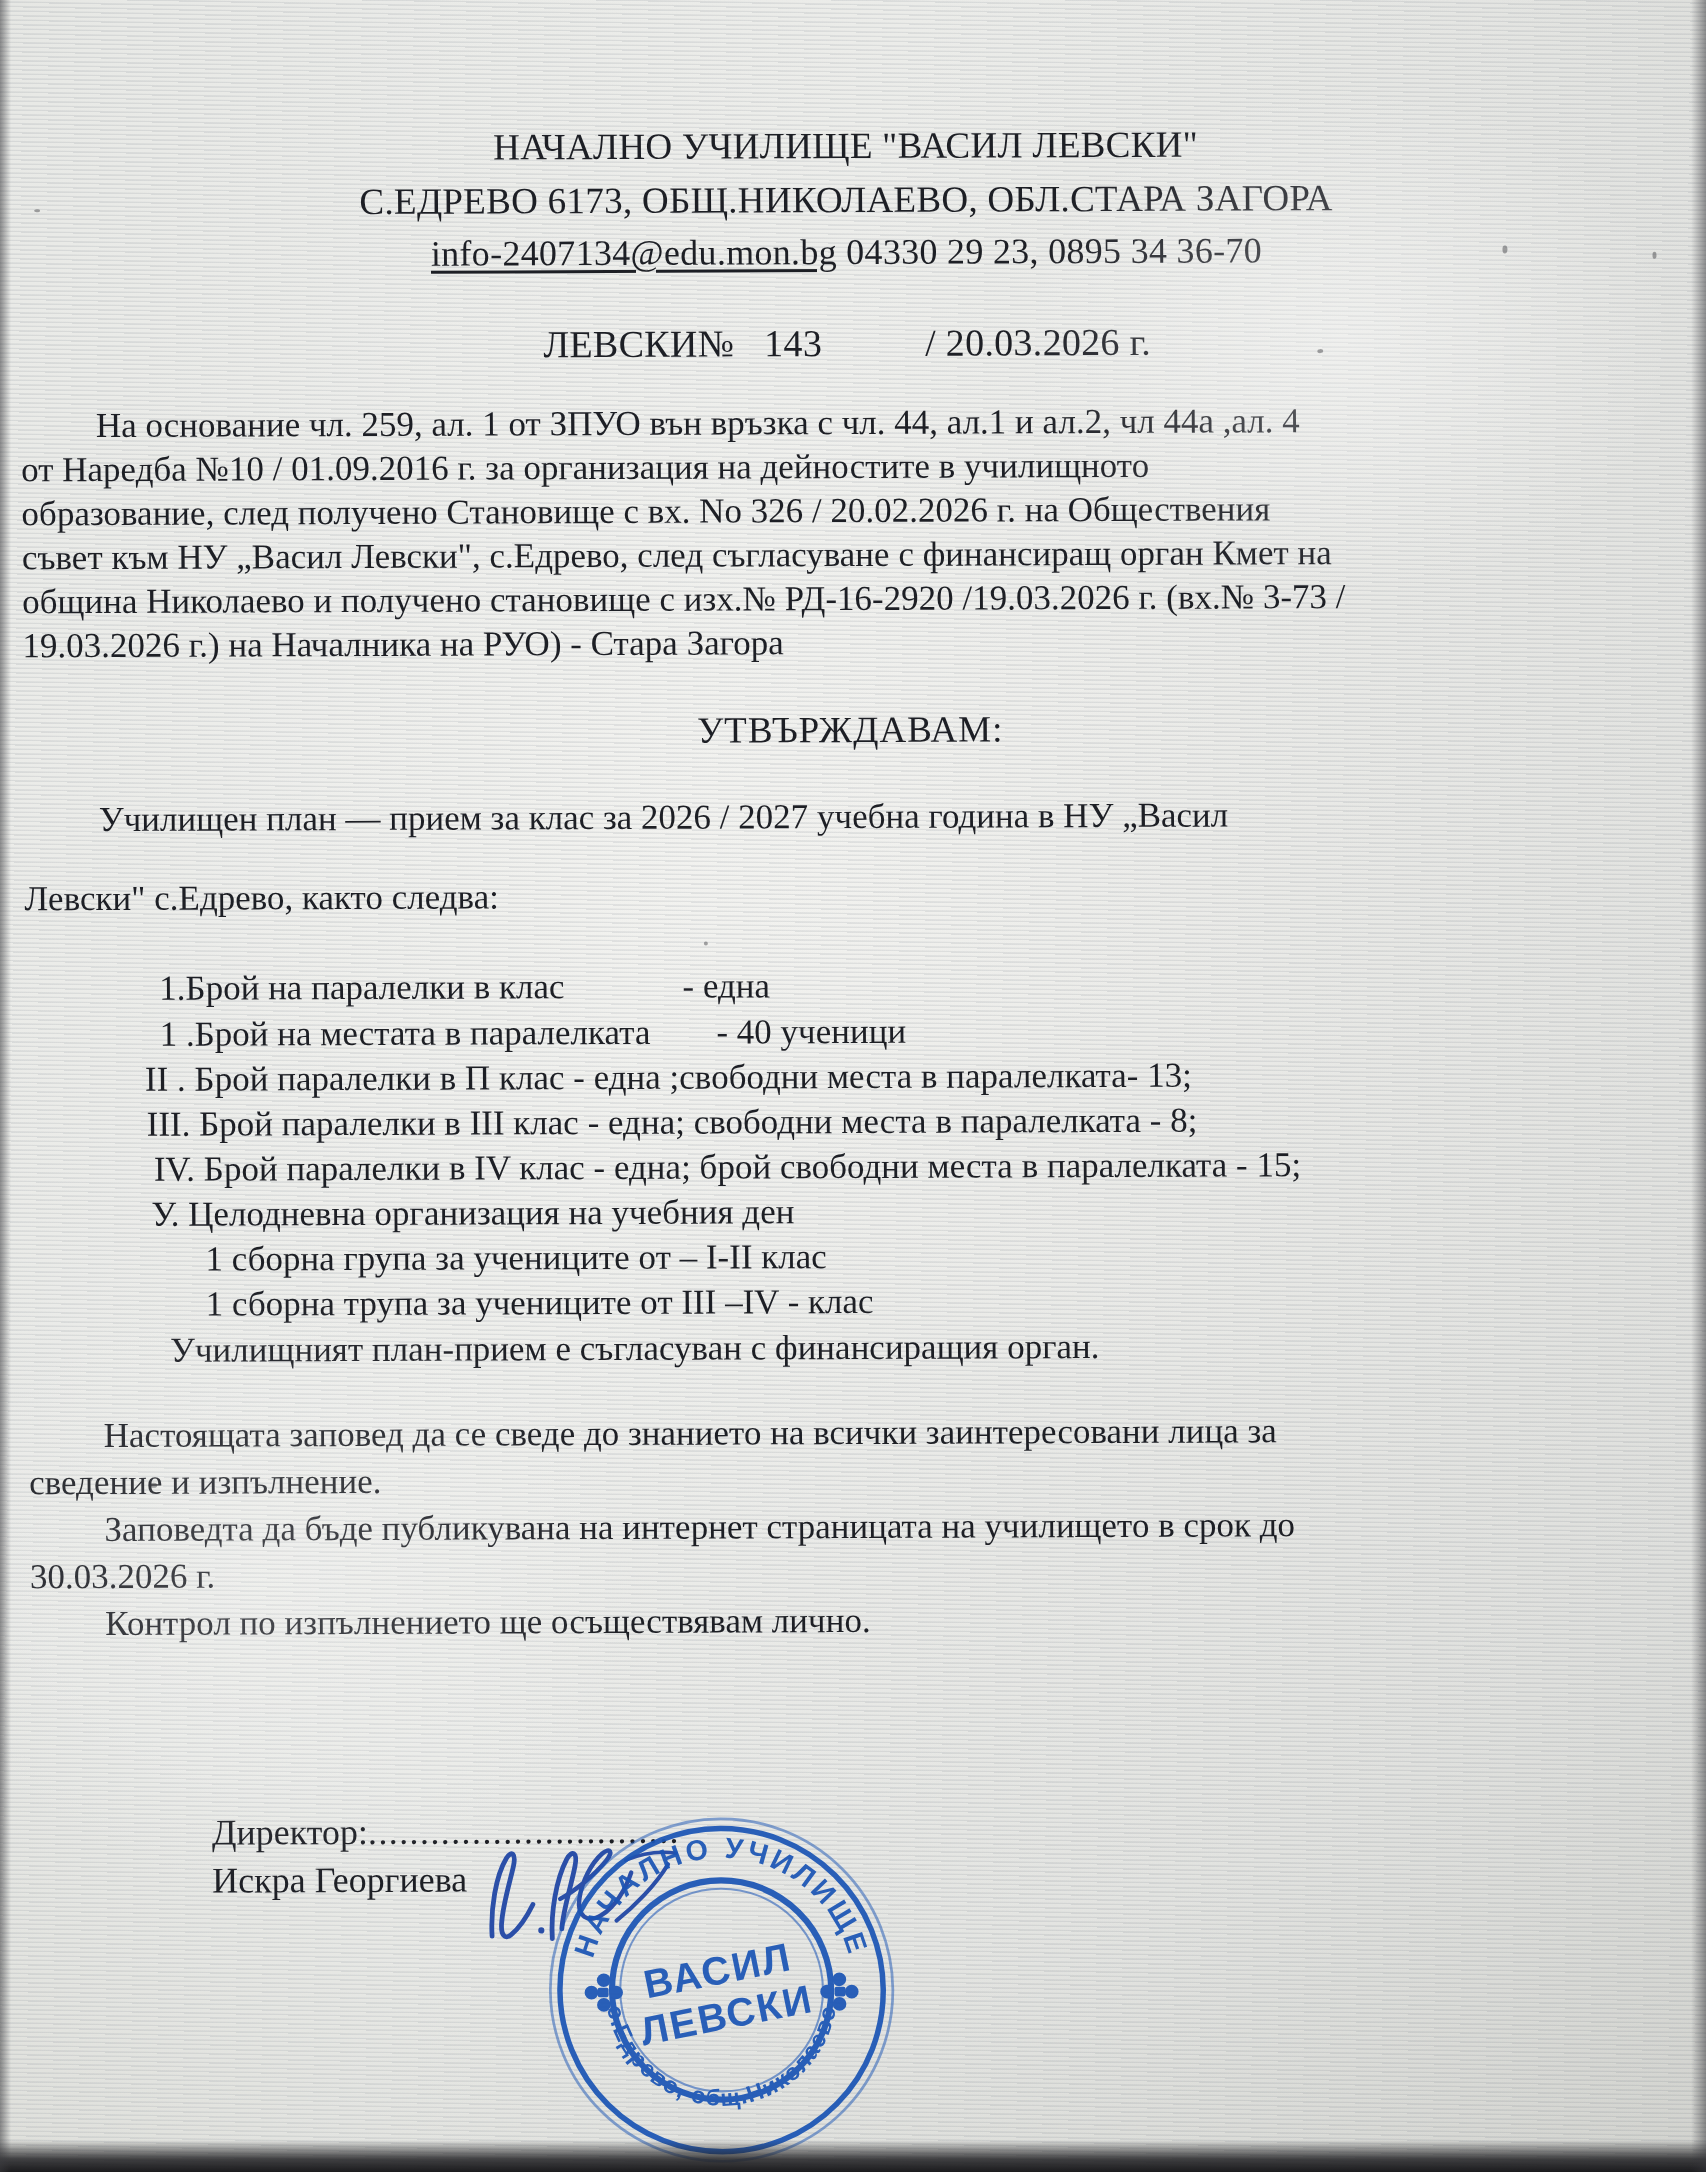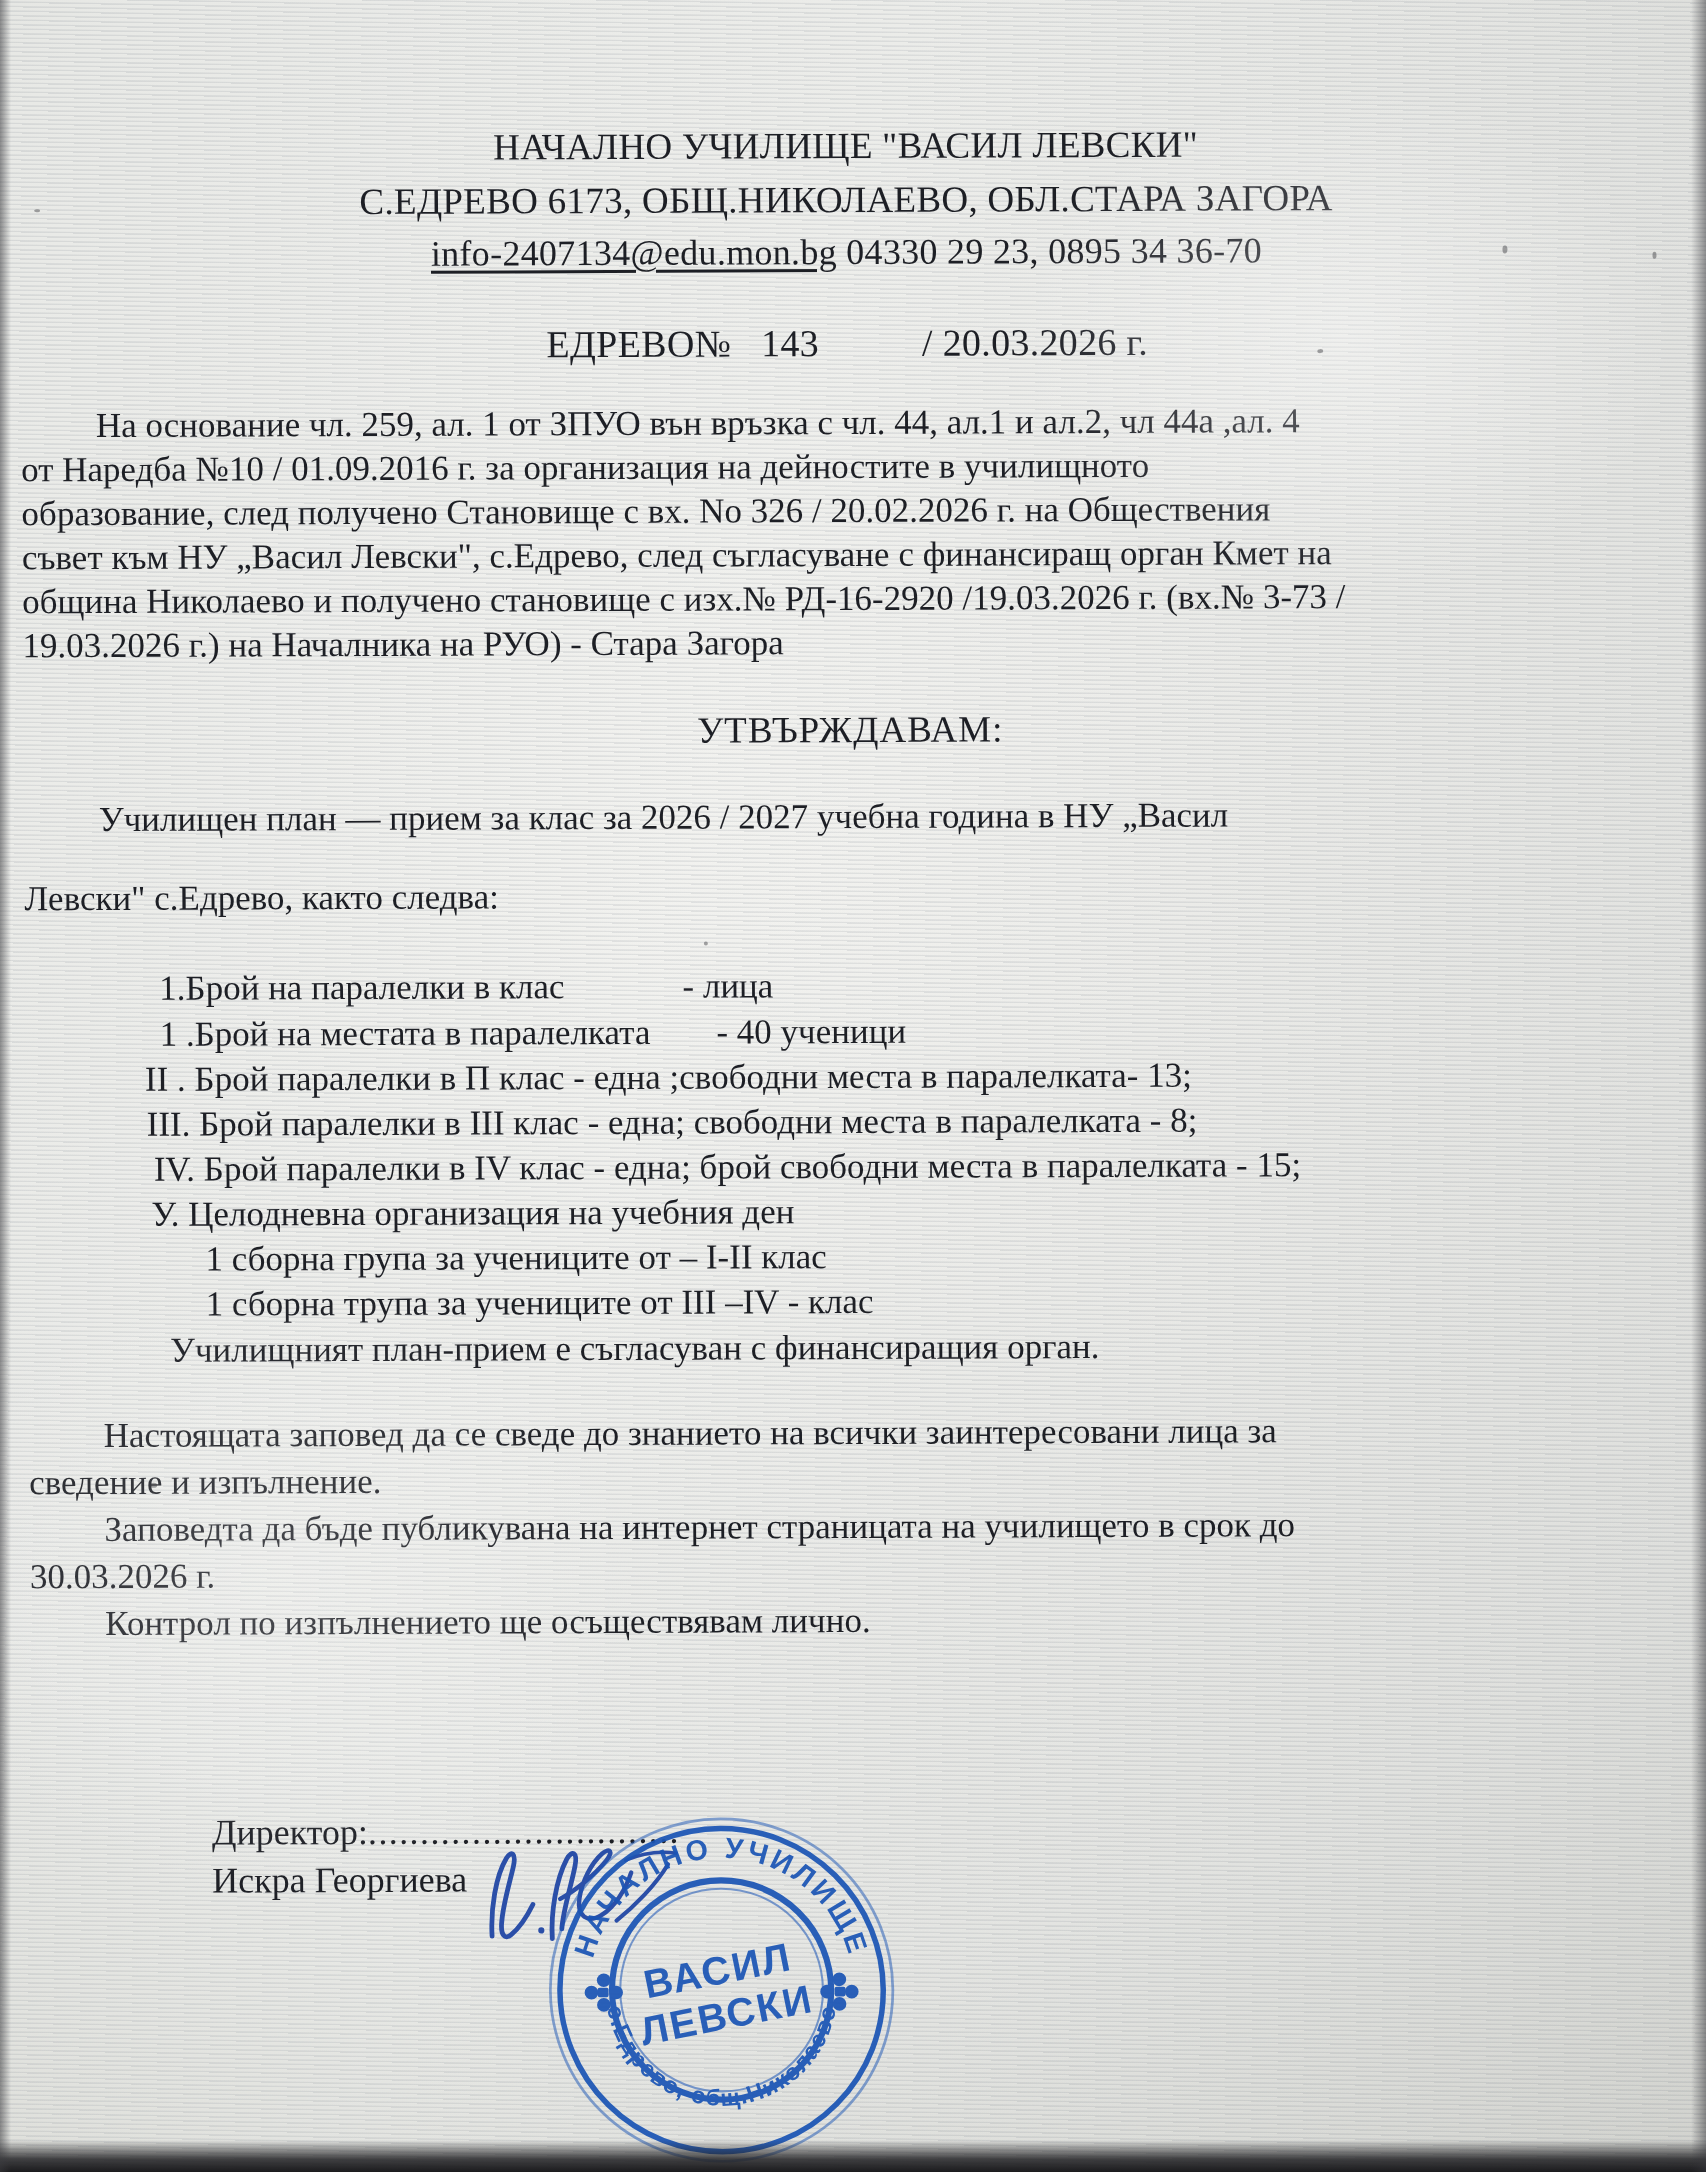--- a/index.html
+++ b/index.html
@@ -201,42 +201,42 @@
 
     <div class="content">
 
       <div class="hdr hdr-line1">НАЧАЛНО УЧИЛИЩЕ "ВАСИЛ ЛЕВСКИ"</div>
       <div class="hdr hdr-line2">С.ЕДРЕВО 6173, ОБЩ.НИКОЛАЕВО, ОБЛ.СТАРА ЗАГОРА</div>
       <div class="hdr hdr-line3">
         <span class="u">info-2407134@edu.mon.bg</span><span> </span><span>04330 29 23, 0895 34 36-70</span>
       </div>
 
       <div class="order-line">
-        <span>ЕДРЕВО№</span><span class="gap-a"></span><span>143</span><span class="gap-b"></span><span>/</span><span> </span><span>20.03.2026 г.</span>
+        <span>ЛЕВСКИ№</span><span class="gap-a"></span><span>143</span><span class="gap-b"></span><span>/</span><span> </span><span>20.03.2026 г.</span>
       </div>
 
       <div class="body-block">
         <p><span class="indent"></span><span>На основание чл. 259, ал. 1 от ЗПУО вън връзка с чл. 44, ал.1 и ал.2, чл 44а ,ал. 4</span></p>
         <p>от Наредба №10 / 01.09.2016 г. за организация на дейностите в училищното</p>
         <p>образование, след получено Становище с вх. No 326 / 20.02.2026 г. на Обществения</p>
         <p>съвет към НУ „Васил Левски", с.Едрево, след съгласуване с финансиращ орган Кмет на</p>
         <p>община Николаево и получено становище с изх.№ РД-16-2920 /19.03.2026 г. (вх.№ 3-73 /</p>
         <p>19.03.2026 г.) на Началника на РУО) - Стара Загора</p>
       </div>
 
       <div class="utv">УТВЪРЖДАВАМ:</div>
 
       <div class="plan-para">
         <p><span class="indent"></span><span>Училищен план — прием за клас за 2026 / 2027 учебна година в НУ „Васил</span></p>
         <p>Левски" с.Едрево, както следва:</p>
       </div>
 
       <div class="list">
         <div class="row r-i">
-          <span>1.Брой на паралелки в клас</span><span class="sp-a"></span><span>- лица</span>
+          <span>1.Брой на паралелки в клас</span><span class="sp-a"></span><span>- една</span>
         </div>
         <div class="row r-i">
           <span>1 .Брой на местата в паралелката</span><span class="sp-b"></span><span>- 40 ученици</span>
         </div>
         <div class="row r-ii">II . Брой паралелки в П клас - една ;свободни места в паралелката- 13;</div>
         <div class="row r-iii">III. Брой паралелки в III клас - една; свободни места в паралелката - 8;</div>
         <div class="row r-iv">IV. Брой паралелки в IV клас - една; брой свободни места в паралелката - 15;</div>
         <div class="row r-v">У. Целодневна организация на учебния ден</div>
         <div class="row r-g">1 сборна група за учениците от – I-II клас</div>
         <div class="row r-g">1 сборна трупа за учениците от III –IV - клас</div>

